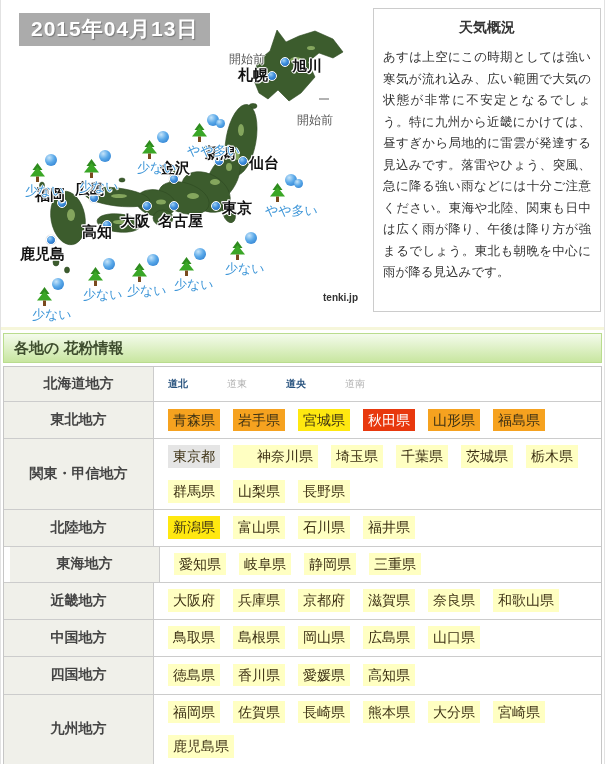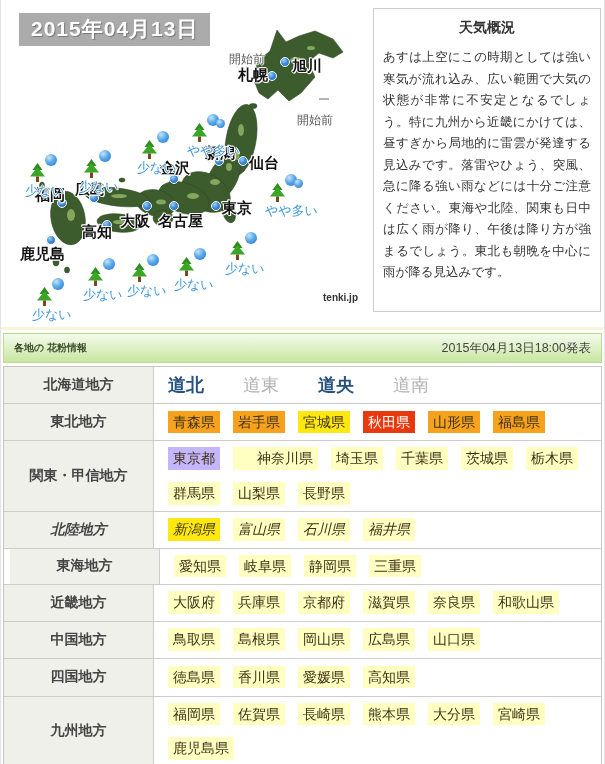--- a/index.html
+++ b/index.html
@@ -54,38 +54,38 @@
     text-shadow:1px 0 0 #fff,-1px 0 0 #fff,0 1px 0 #fff,0 -1px 0 #fff,1px 1px 0 #fff;
   }
   .credit { position:absolute; font-size:10px; font-weight:bold; color:#333; }
   
   .sep { height:3px; background:#f6f6da; margin-top:5px; }
   .green-bar {
     margin:3px 2px 0 2px; height:30px; border:1px solid #b9dc8e;
     background:linear-gradient(#f4fbec, #c8e6a0);
     display:flex; align-items:center; justify-content:space-between; padding:0 10px;
   }
-  .green-bar .t { font-size:10px; font-weight:bold; color:#3e4d2e; }
+  .green-bar .t { font-size:15px; font-weight:bold; color:#3e4d2e; }
   .green-bar .p { font-size:12.5px; color:#444; }
   .ptable { margin:3px 2px 0 2px; border:1px solid #c6c6c6; border-bottom:none; }
   .prow { display:flex; border-bottom:1px solid #ccc; }
   .prow .region {
     width:150px; flex:0 0 150px; background:#f0f0ea; border-right:1px solid #ccc;
     display:flex; align-items:center; justify-content:center;
     font-size:14px; font-weight:bold; color:#444; text-align:center;
   }
   .prow .cell {
     flex:1; background:#fff; display:flex; flex-wrap:wrap; align-content:center; align-items:center;
     gap:12px 13px; padding:6px 8px 6px 14px;
   }
   .pref-btn {
     display:inline-block; font-size:14px; padding:3px 5px; cursor:pointer;
     color:#3d3114; text-decoration:none; line-height:1.2;
   }
-  .hk-link { font-size:18px; margin-right:26px; cursor:pointer;font-family:Liberation Serif, serif; }
+  .hk-link { font-size:10px; margin-right:26px; cursor:pointer;font-family:Liberation Serif, serif; }
   .hk-link.on { color:#27527e; font-weight:bold; }
   .hk-link.off { color:#b2b2b2; cursor:default; }
 </style>
 </head>
 <body>
 
 <div class="map-section">
   <svg class="japan-svg" width="370" height="322" viewBox="0 0 370 322">
     <g fill="#3c5c2d" stroke="#2e4a22" stroke-width="0.6">
 
@@ -277,21 +277,20 @@
         <div class="marker-label">少ない</div>
       </div>
     </div>
   <div class="credit" style="left:322px; top:292px;">tenki.jp</div>
 </div>
 
 <div class="sep"></div>
 
 <div class="green-bar">
   <span class="t">各地の 花粉情報</span>
-  <span class="p">2015年04月13日18:00発表</span>
 </div>
 
 <div class="ptable" id="ptable">
     <div class="prow" style="min-height: 35px;">
       <div class="region">北海道地方</div>
       <div class="cell">
         <span class="hk-link on">道北</span>
         <span class="hk-link off">道東</span>
         <span class="hk-link on">道央</span>
         <span class="hk-link off">道南</span>
@@ -304,32 +303,32 @@
         <a class="pref-btn" style="background: rgb(246, 162, 31); color: rgb(61, 49, 20);">岩手県</a>
         <a class="pref-btn" style="background: rgb(255, 232, 16); color: rgb(61, 49, 20);">宮城県</a>
         <a class="pref-btn" style="background: rgb(232, 56, 13); color: rgb(255, 255, 255);">秋田県</a>
         <a class="pref-btn" style="background: rgb(246, 162, 31); color: rgb(61, 49, 20);">山形県</a>
         <a class="pref-btn" style="background: rgb(246, 162, 31); color: rgb(61, 49, 20);">福島県</a>
       </div>
     </div>
     <div class="prow" style="min-height: 70px;">
       <div class="region">関東・甲信地方</div>
       <div class="cell">
-        <a class="pref-btn" style="background: #c4b5fd; color: rgb(61, 49, 20);">東京都</a>
+        <a class="pref-btn" style="background: #e5e5e5; color: rgb(61, 49, 20);">東京都</a>
         <a class="pref-btn" style="background: rgb(255, 255, 194); color: rgb(61, 49, 20); padding-left: 24px;">神奈川県</a>
         <a class="pref-btn" style="background: rgb(255, 255, 194); color: rgb(61, 49, 20);">埼玉県</a>
         <a class="pref-btn" style="background: rgb(255, 255, 194); color: rgb(61, 49, 20);">千葉県</a>
         <a class="pref-btn" style="background: rgb(255, 255, 194); color: rgb(61, 49, 20);">茨城県</a>
         <a class="pref-btn" style="background: rgb(255, 255, 194); color: rgb(61, 49, 20);">栃木県</a>
         <a class="pref-btn" style="background: rgb(255, 255, 194); color: rgb(61, 49, 20);">群馬県</a>
         <a class="pref-btn" style="background: rgb(255, 255, 194); color: rgb(61, 49, 20);">山梨県</a>
         <a class="pref-btn" style="background: rgb(255, 255, 194); color: rgb(61, 49, 20);">長野県</a>
       </div>
     </div>
-    <div class="prow" style="min-height: 37px; font-style: italic;">
+    <div class="prow" style="min-height: 37px;">
       <div class="region">北陸地方</div>
       <div class="cell">
         <a class="pref-btn" style="background: rgb(255, 232, 16); color: rgb(61, 49, 20);">新潟県</a>
         <a class="pref-btn" style="background: rgb(255, 255, 194); color: rgb(61, 49, 20);">富山県</a>
         <a class="pref-btn" style="background: rgb(255, 255, 194); color: rgb(61, 49, 20);">石川県</a>
         <a class="pref-btn" style="background: rgb(255, 255, 194); color: rgb(61, 49, 20);">福井県</a>
       </div>
     </div>
     <div class="prow" style="min-height: 36px; padding-left: 6px;">
       <div class="region">東海地方</div>

